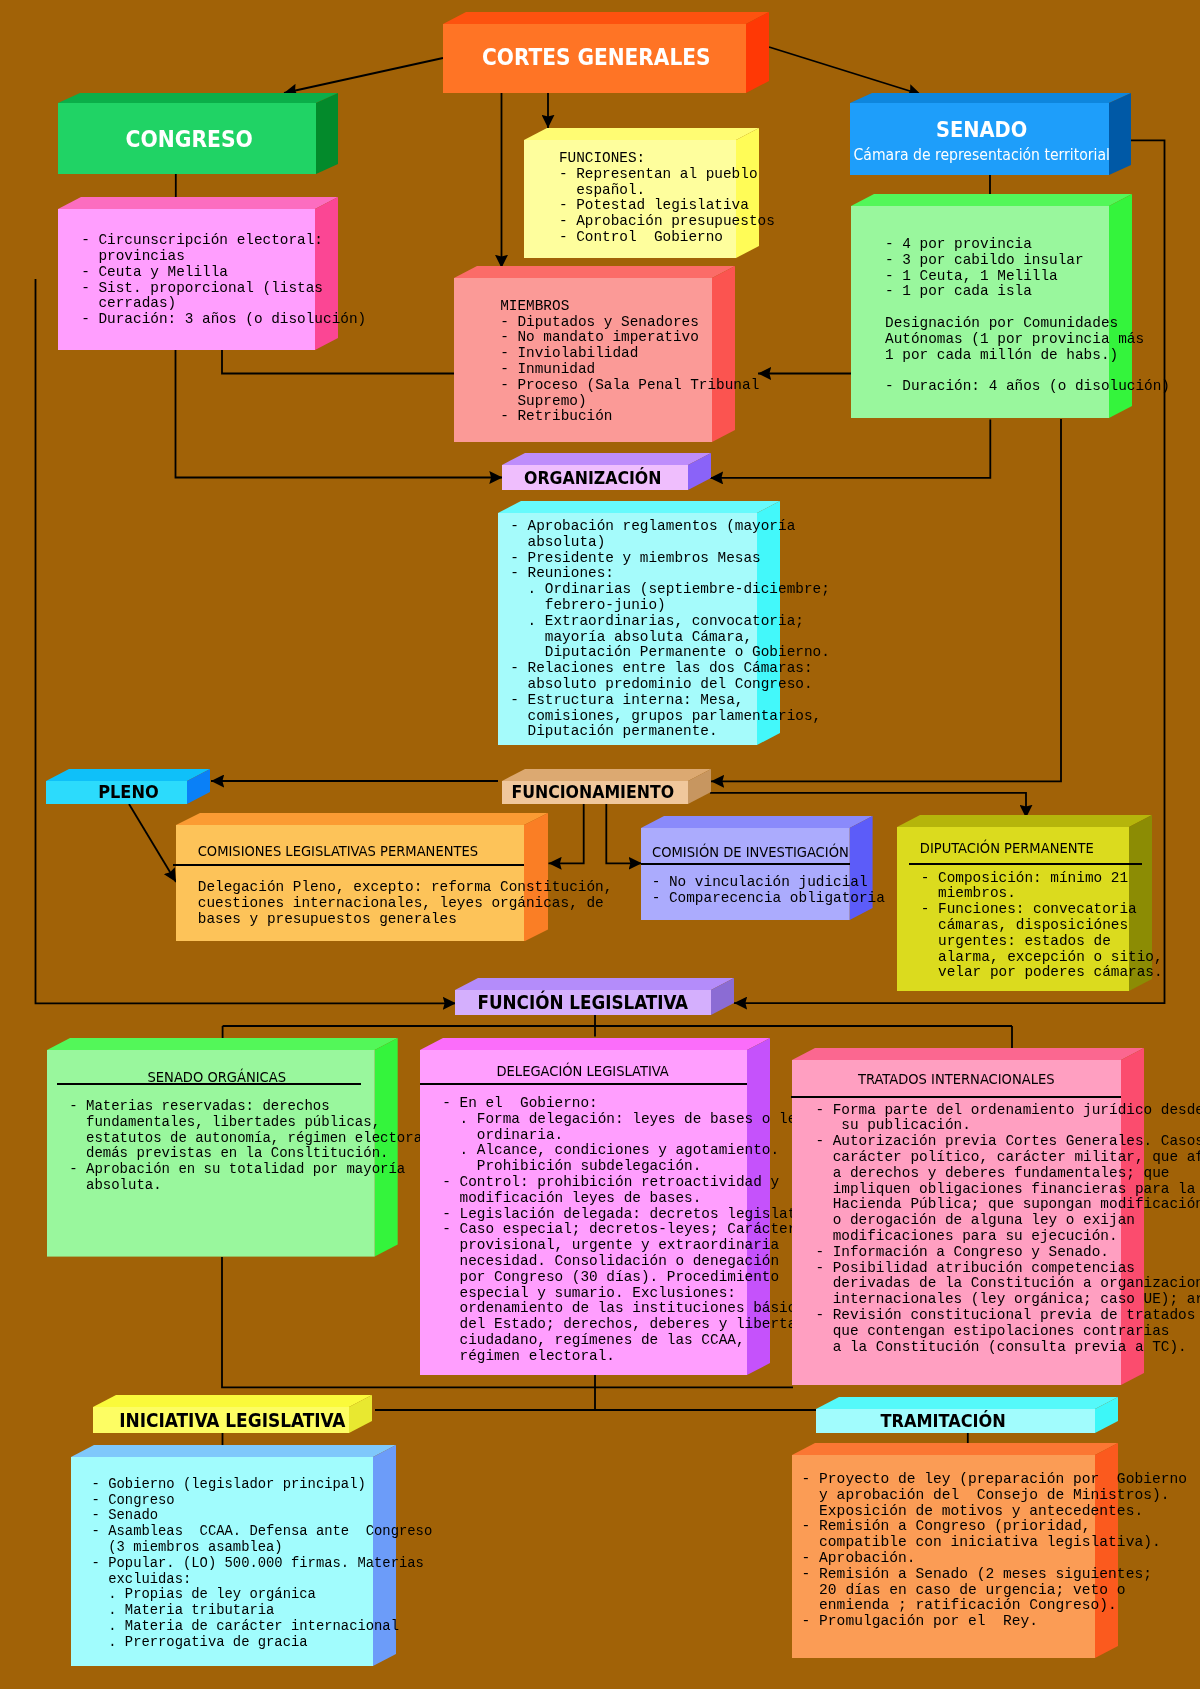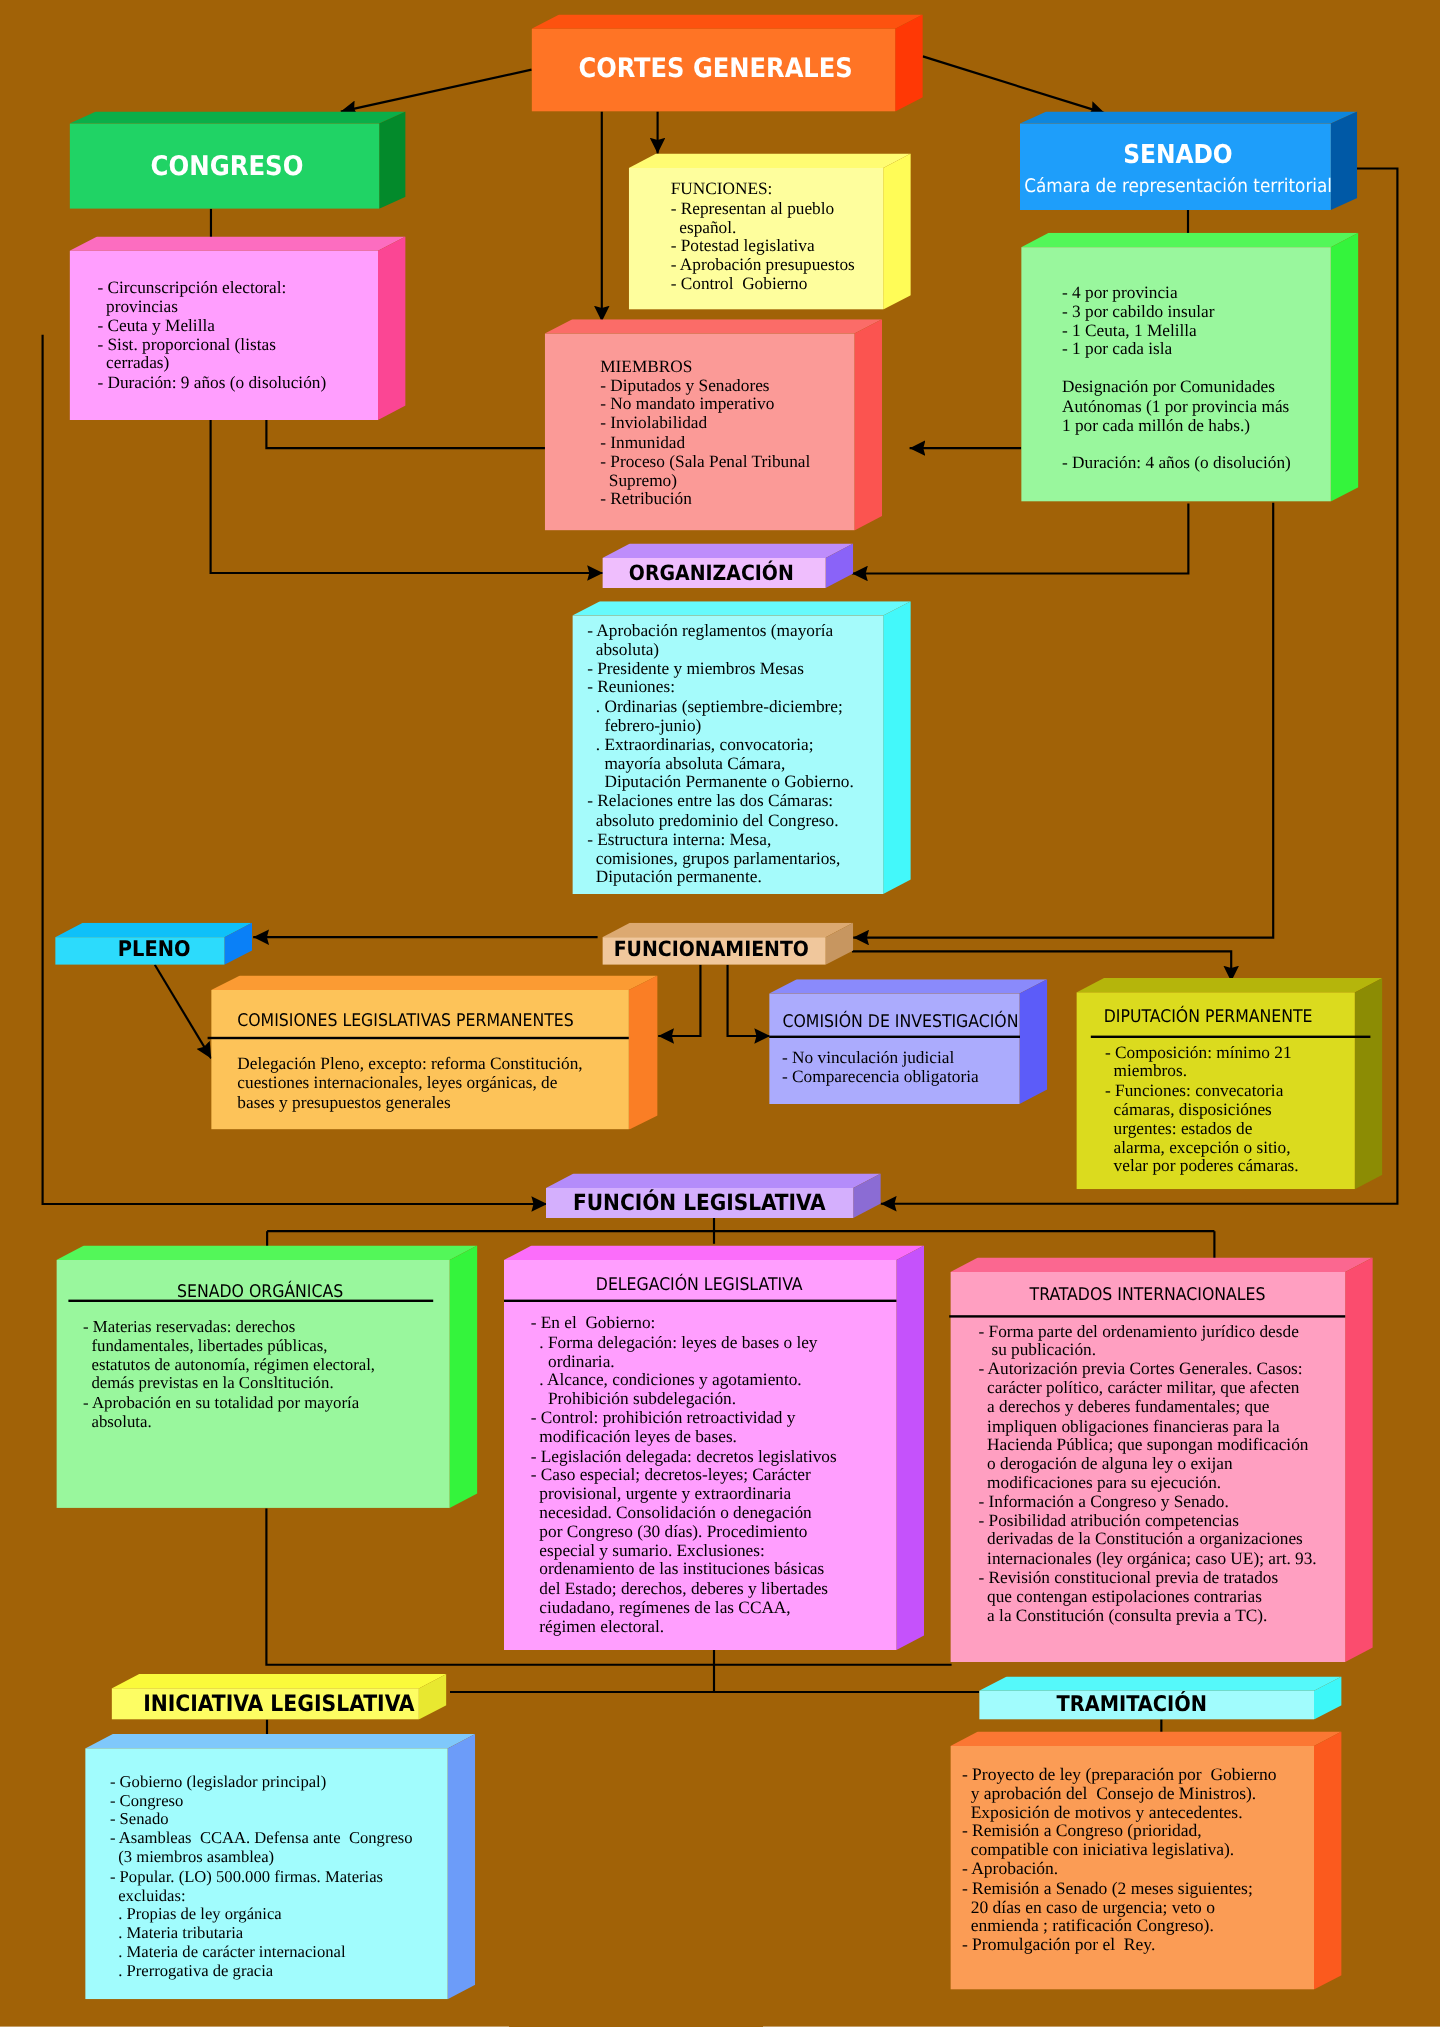--- a/index.html
+++ b/index.html
@@ -9,21 +9,21 @@
   svg#connectors{position:absolute;left:0;top:0;width:1200px;height:1689px;overflow:visible;z-index:1;}
   #boxlayer{position:absolute;left:0;top:0;width:1200px;height:1689px;z-index:2;}
   .cube{position:absolute;}
   .cube > .shape{position:absolute;left:0;top:0;}
   .banner-label{position:absolute;left:0;width:100%;text-align:center;
      font-family:"DejaVu Sans Condensed","DejaVu Sans",sans-serif;font-weight:bold;color:#000;white-space:pre;}
   .white-label{color:#ffffff;}
   .hdr-line{position:absolute;background:#000;}
   .hdr-title{position:absolute;text-align:center;font-family:"DejaVu Sans Condensed","DejaVu Sans",sans-serif;
      font-weight:normal;white-space:pre;}
-  .bodytext{position:absolute;font-family:Liberation Serif, serif;white-space:pre;color:#000;}
+  .bodytext{position:absolute;font-family:Liberation Mono, monospace;white-space:pre;color:#000;}
 </style>
 </head>
 <body>
 
 <div id="page">
   <svg id="connectors" viewBox="0 0 1200 1689" xmlns="http://www.w3.org/2000/svg">
     <defs>
       <marker id="ah" markerWidth="13.5" markerHeight="13" refX="13.2" refY="6.5" orient="auto" markerUnits="userSpaceOnUse">
         <path d="M0,0 L13.2,6.5 L0,13 L1.8,6.5 Z" fill="#000"></path>
       </marker>
@@ -101,21 +101,21 @@
         <svg class="shape" width="280" height="153" viewBox="0 0 280 153">
           <polygon points="0,12 23,0 280,0 257,12" fill="#FC6DC0"></polygon>
           <polygon points="257,12 280,0 280,141 257,153" fill="#FB4694"></polygon>
           <rect x="0" y="12" width="257" height="141" fill="#FF9EFE"></rect>
         </svg>
         <div class="bodytext" style="font-size: 14.4px; line-height: 15.8px; left: 23.2px; top: 36.3px;">- Circunscripción electoral:
   provincias
 - Ceuta y Melilla
 - Sist. proporcional (listas
   cerradas)
-- Duración: 9 años (o disolución)</div>
+- Duración: 3 años (o disolución)</div>
       </div>
       <div class="cube" style="left: 851px; top: 194px; width: 281px; height: 224px;">
         <svg class="shape" width="281" height="224" viewBox="0 0 281 224">
           <polygon points="0,12 23,0 281,0 258,12" fill="#53F759"></polygon>
           <polygon points="258,12 281,0 281,212 258,224" fill="#34F43C"></polygon>
           <rect x="0" y="12" width="258" height="212" fill="#99F79D"></rect>
         </svg>
         <div class="bodytext" style="font-size: 14.4px; line-height: 15.8px; left: 34px; top: 43px;">- 4 por provincia
 - 3 por cabildo insular
 - 1 Ceuta, 1 Melilla
@@ -143,21 +143,21 @@
 - Retribución</div>
       </div>
       <div class="cube" style="left: 502px; top: 453px; width: 209px; height: 37px;">
         <svg class="shape" width="209" height="37" viewBox="0 0 209 37">
           <polygon points="0,12 23,0 209,0 186,12" fill="#BE8DFB"></polygon>
           <polygon points="186,12 209,0 209,25 186,37" fill="#8A63F8"></polygon>
           <rect x="0" y="12" width="186" height="25" fill="#EFBEFD"></rect>
         </svg>
         <div class="banner-label" style="font-size: 17.55px; line-height: 21.06px; text-align: left; left: 22px; width: auto; top: 15.367px;">ORGANIZACIÓN</div>
       </div>
-      <div class="cube" style="left: 477px; top: 501px; width: 282px; height: 228px;">
+      <div class="cube" style="left: 498px; top: 501px; width: 282px; height: 228px;">
         <svg class="shape" width="282" height="244" viewBox="0 0 282 244">
           <polygon points="0,12 23,0 282,0 259,12" fill="#67FAFC"></polygon>
           <polygon points="259,12 282,0 282,232 259,244" fill="#43F8FA"></polygon>
           <rect x="0" y="12" width="259" height="232" fill="#A5FBFB"></rect>
         </svg>
         <div class="bodytext" style="font-size: 14.4px; line-height: 15.8px; left: 12.3px; top: 18px;">- Aprobación reglamentos (mayoría
   absoluta)
 - Presidente y miembros Mesas
 - Reuniones:
   . Ordinarias (septiembre-diciembre;

